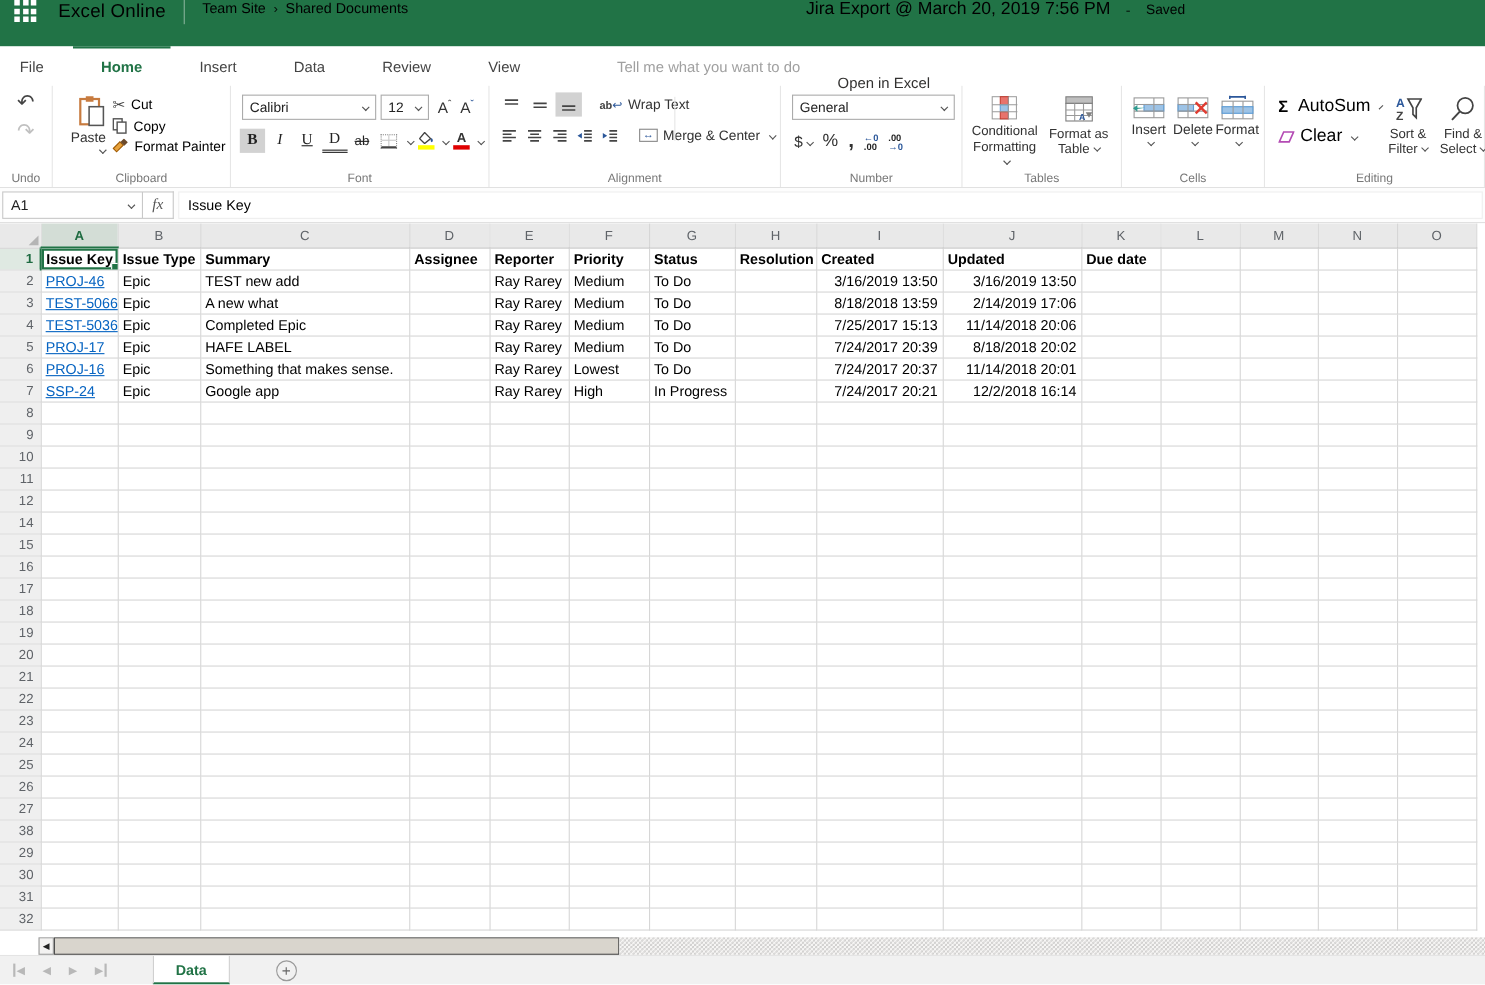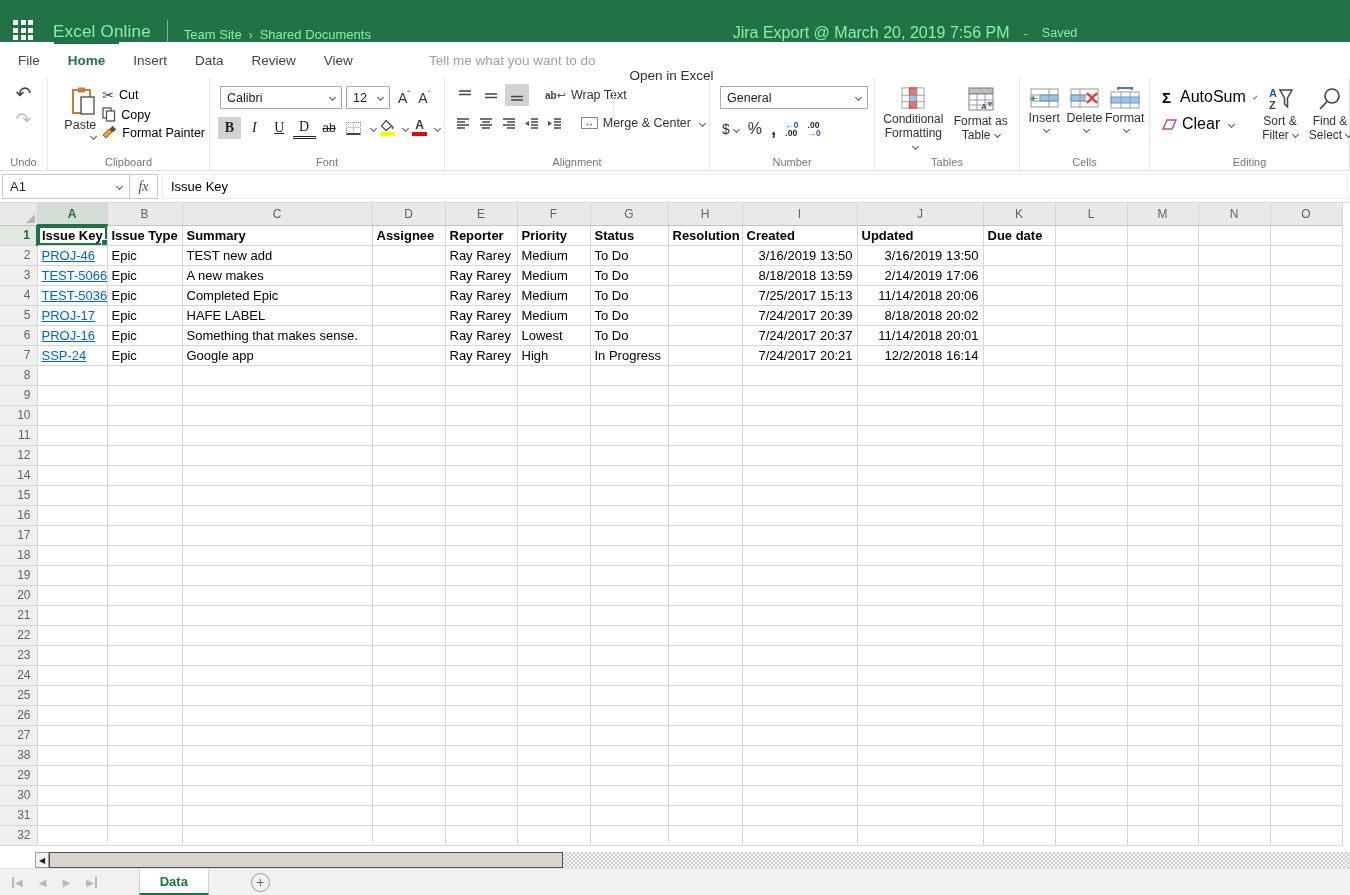--- a/index.html
+++ b/index.html
@@ -1,33 +1,33 @@
 <!DOCTYPE html>
 <html><head>
 <meta charset="utf-8">
 <style>
   * { margin:0; padding:0; box-sizing:border-box; }
   html,body { width:1350px; height:895px; overflow:hidden; font-family:"Liberation Sans",sans-serif; background:#fff; }
 
   
-  .titlebar { height:42px; background:#217346; display:flex; align-items:flex-end; color:#86efac; position:relative; }
+  .titlebar { height:42px; background:#217346; display:flex; align-items:flex-start; color:#000000; position:relative; }
   .waffle { width:22px; height:22px; margin:0 18px 0 13px; display:grid; grid-template-columns:repeat(3,5px); grid-template-rows:repeat(3,5px); gap:2.5px; cursor:pointer; }
   .waffle i { background:#fff; }
   .app-name { font-size:17px; font-weight:400; letter-spacing:.2px; margin-right:16px; }
   .tb-divider { width:1px; height:22px; background:rgba(255,255,255,.45); margin-right:16px; }
   .breadcrumb { font-size:13px; display:flex; gap:7px; align-items:center; }
   .bc-sep { font-size:12px; opacity:.9; }
   .title-center { position:absolute; left:905px; transform:translateX(-50%); display:flex; align-items:center; gap:14px; white-space:nowrap; }
   .doc-title { font-size:16px; }
   .title-dash { font-size:13px; opacity:.85; }
   .save-status { font-size:12.5px; }
 
   
   .tabrow { height:36px; background:#fff; display:flex; align-items:center; font-size:13.5px; color:#444; }
-  .rtab { padding:0 14px; height:100%; display:flex; align-items:center; cursor:pointer; }
+  .rtab { padding:0 26px; height:100%; display:flex; align-items:center; cursor:pointer; }
   .rtab.first { padding-left:18px; }
   .rtab.active { color:#217346; font-weight:600; background:#fff; box-shadow:inset 0 2px 0 #217346; }
   .tellme { color:#a0a0a0; margin-left:48px; padding:0 14px; cursor:text; }
   .open-excel { margin-left:20px; color:#323130; cursor:pointer;margin-top:30px; }
 
   
   .ribbon { height:93px; background:#fff; display:flex; border-bottom:1px solid #e1e1e1; }
   .rgroup { position:relative; border-right:1px solid #e6e6e6; padding:6px 4px 16px 4px; }
   .glabel { position:absolute; bottom:2px; left:0; right:0; text-align:center; font-size:11px; color:#777; }
   .chev { display:inline-block; width:6px; height:6px; border-right:1.4px solid #555; border-bottom:1.4px solid #555; transform:rotate(45deg); margin-left:4px; vertical-align:2px; }
@@ -546,21 +546,21 @@
           <td></td>
           <td></td>
           <td></td>
           <td></td>
           <td></td>
         </tr>
         <tr>
           <th>3</th>
           <td><a class="cl">TEST-5066</a></td>
           <td>Epic</td>
-          <td>A new makes</td>
+          <td>A new what</td>
           <td></td>
           <td>Ray Rarey</td>
           <td>Medium</td>
           <td>To Do</td>
           <td></td>
           <td class="ra">8/18/2018 13:59</td>
           <td class="ra">2/14/2019 17:06</td>
           <td></td>
           <td></td>
           <td></td>

